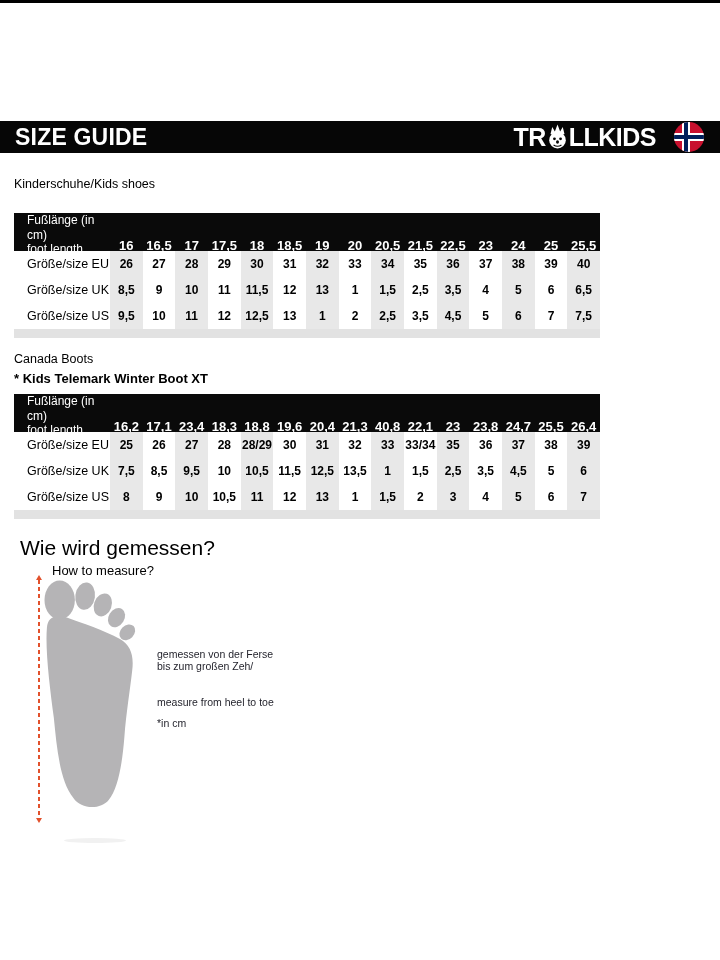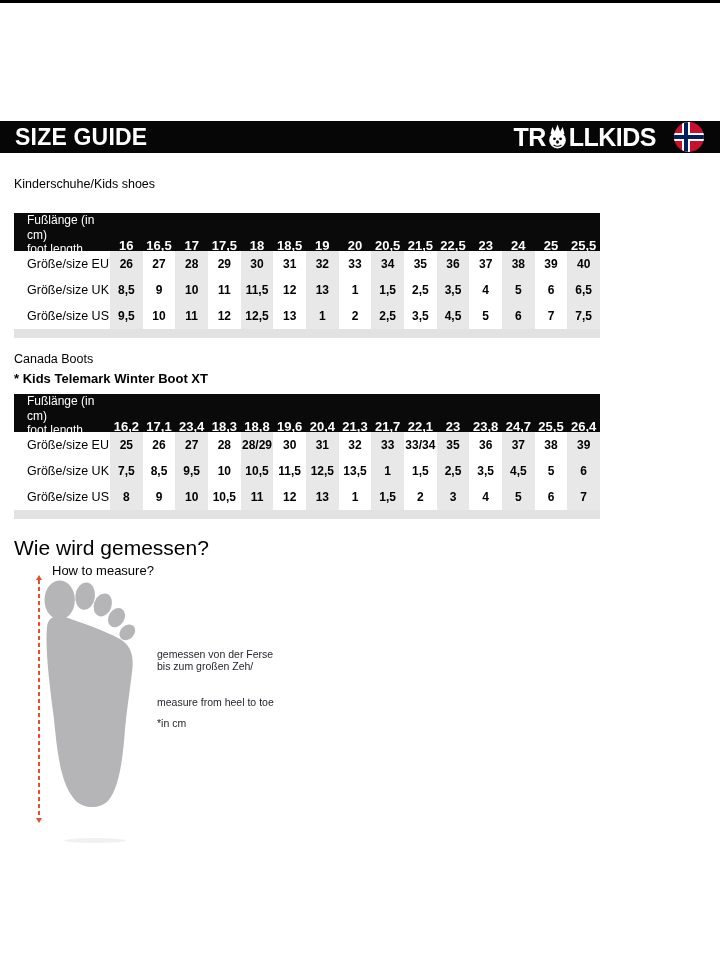--- a/index.html
+++ b/index.html
@@ -26,21 +26,21 @@
   .t-head{display:grid;grid-template-columns:96px repeat(15,1fr);background:#0a0a0a;color:#fff;height:38px;}
   .t-headlabel{padding-left:13px;font-size:12px;line-height:14.5px;align-self:center;}
   .t-headnum{font-size:13px;font-weight:bold;text-align:center;align-self:end;padding-bottom:4px;white-space:nowrap;}
   .t-row{display:grid;grid-template-columns:96px repeat(15,1fr);height:26px;}
   .t-label{padding-left:13px;font-size:12.5px;display:flex;align-items:center;}
   .t-num{font-size:12px;font-weight:bold;display:flex;align-items:center;justify-content:center;white-space:nowrap;}
   .stripe{background:#e8e8e8;}
   .t-foot{height:9px;background:#e2e2e2;}
 
   
-  .measure-title{position:absolute;left:14px;top:536px;font-size:21px;color:#000;}
+  .measure-title{position:absolute;left:20px;top:536px;font-size:21px;color:#000;}
   .measure-sub{position:absolute;left:52px;top:563px;font-size:13px;font-weight:normal;color:#000;}
   .dash-line{position:absolute;left:38px;top:580px;width:2px;height:238px;
              background:repeating-linear-gradient(180deg,var(--accent) 0 4px,transparent 4px 7px);}
   .dash-line::before,.dash-line::after{content:"";position:absolute;left:-2px;border-left:3px solid transparent;
              border-right:3px solid transparent;}
   .dash-line::before{top:-5px;border-bottom:5px solid var(--accent);}
   .dash-line::after{bottom:-5px;border-top:5px solid var(--accent);}
   .foot-svg{position:absolute;left:44px;top:579px;}
   .foot-shadow{position:absolute;left:64px;top:838px;width:62px;height:5px;background:#f1f1f1;border-radius:50%;}
   .notes{position:absolute;left:157px;top:648px;font-size:10.5px;line-height:12px;color:#1f1f28;}
@@ -177,21 +177,21 @@
           <div class="">foot length</div>
         </div>
         <div class="t-headnum">16,2</div>
         <div class="t-headnum">17,1</div>
         <div class="t-headnum">23,4</div>
         <div class="t-headnum">18,3</div>
         <div class="t-headnum">18,8</div>
         <div class="t-headnum">19,6</div>
         <div class="t-headnum">20,4</div>
         <div class="t-headnum">21,3</div>
-        <div class="t-headnum">21,7</div>
+        <div class="t-headnum">40,8</div>
         <div class="t-headnum">22,1</div>
         <div class="t-headnum">23</div>
         <div class="t-headnum">23,8</div>
         <div class="t-headnum">24,7</div>
         <div class="t-headnum">25,5</div>
         <div class="t-headnum">26,4</div>
       </div>
       <div class="t-row">
         <div class="t-label">Größe/size EU</div>
         <div class="t-num stripe">25</div>

